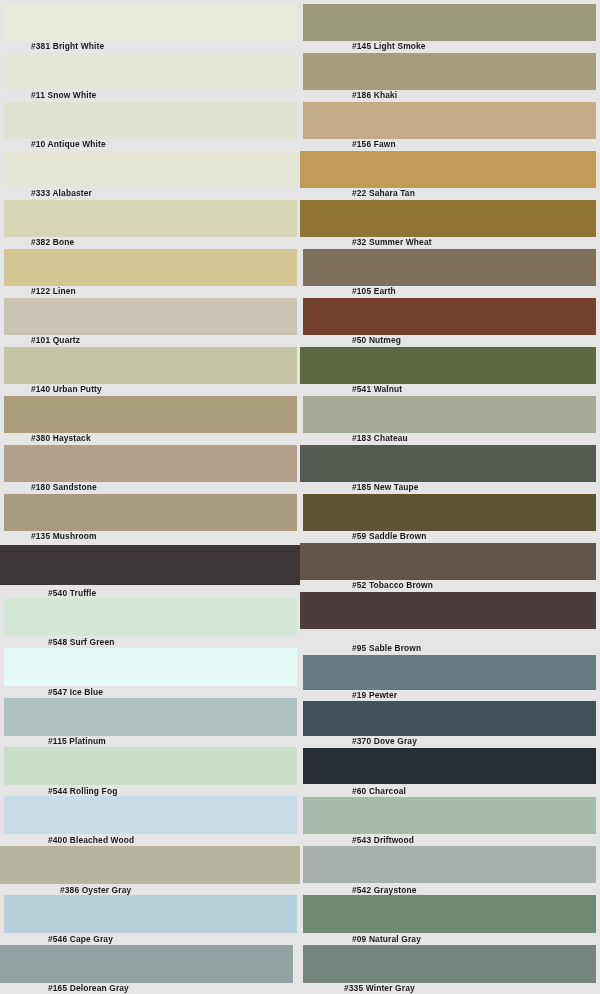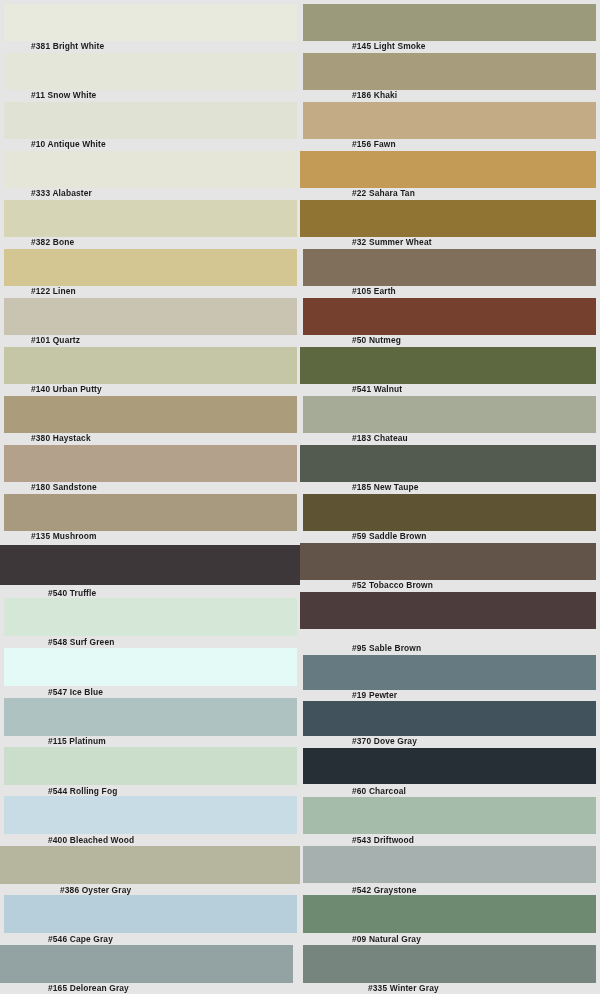--- a/index.html
+++ b/index.html
@@ -123,15 +123,15 @@
       <div class="swatch-label" style="top: 736px; left: 52px;">#370 Dove Gray</div>
       <div class="swatch-chip" style="top: 748px; height: 36px; left: 3px; width: 293px; background: rgb(38, 47, 53);"></div>
       <div class="swatch-label" style="top: 786px; left: 52px;">#60 Charcoal</div>
       <div class="swatch-chip" style="top: 797px; height: 37px; left: 3px; width: 293px; background: rgb(166, 188, 171);"></div>
       <div class="swatch-label" style="top: 835px; left: 52px;">#543 Driftwood</div>
       <div class="swatch-chip" style="top: 846px; height: 37px; left: 3px; width: 293px; background: rgb(166, 176, 174);"></div>
       <div class="swatch-label" style="top: 885px; left: 52px; text-align: right;">#542 Graystone</div>
       <div class="swatch-chip" style="top: 895px; height: 38px; left: 3px; width: 293px; background: rgb(110, 138, 112);"></div>
       <div class="swatch-label" style="top: 934px; left: 52px;">#09 Natural Gray</div>
       <div class="swatch-chip" style="top: 945px; height: 38px; left: 3px; width: 293px; background: rgb(118, 134, 126);"></div>
-      <div class="swatch-label" style="top: 983px; left: 68px; text-align: center;">#335 Winter Gray</div>
+      <div class="swatch-label" style="top: 983px; left: 44px; text-align: center;">#335 Winter Gray</div>
     </div>
 </div>
 
 </body></html>

